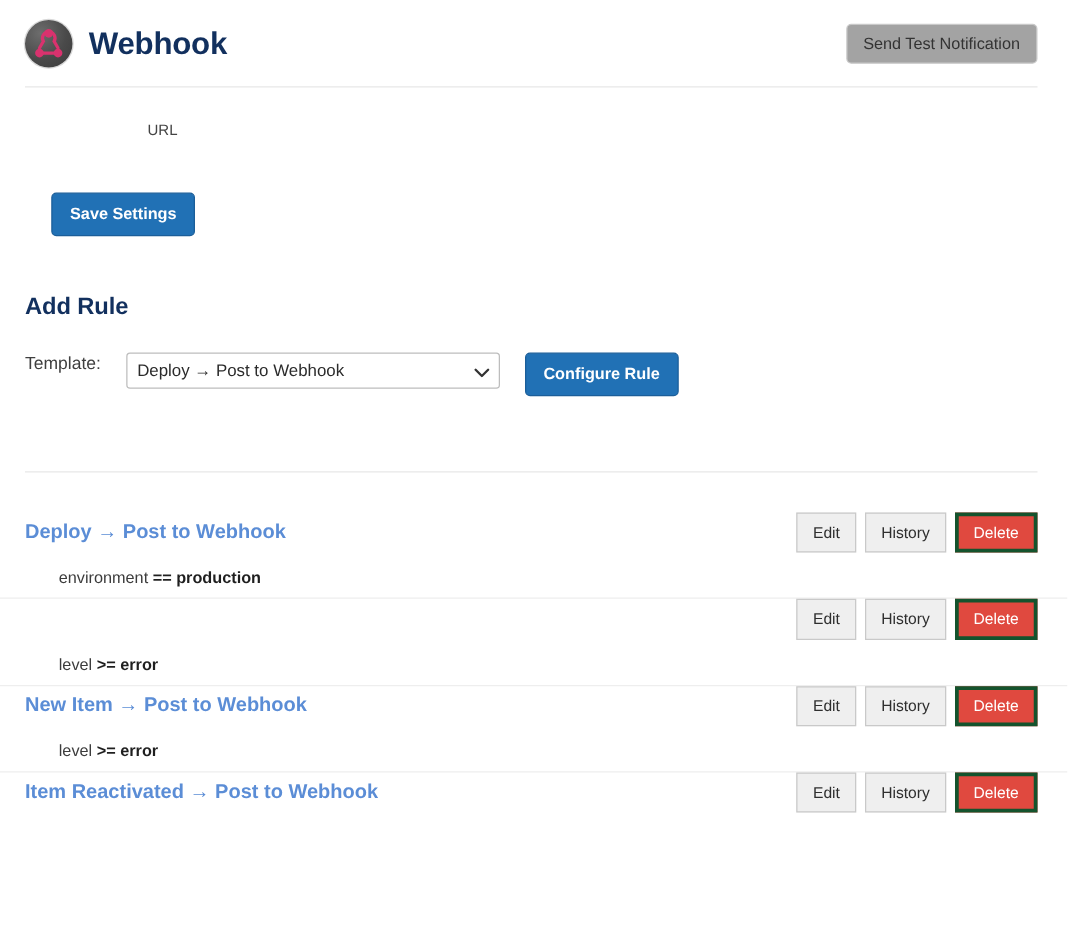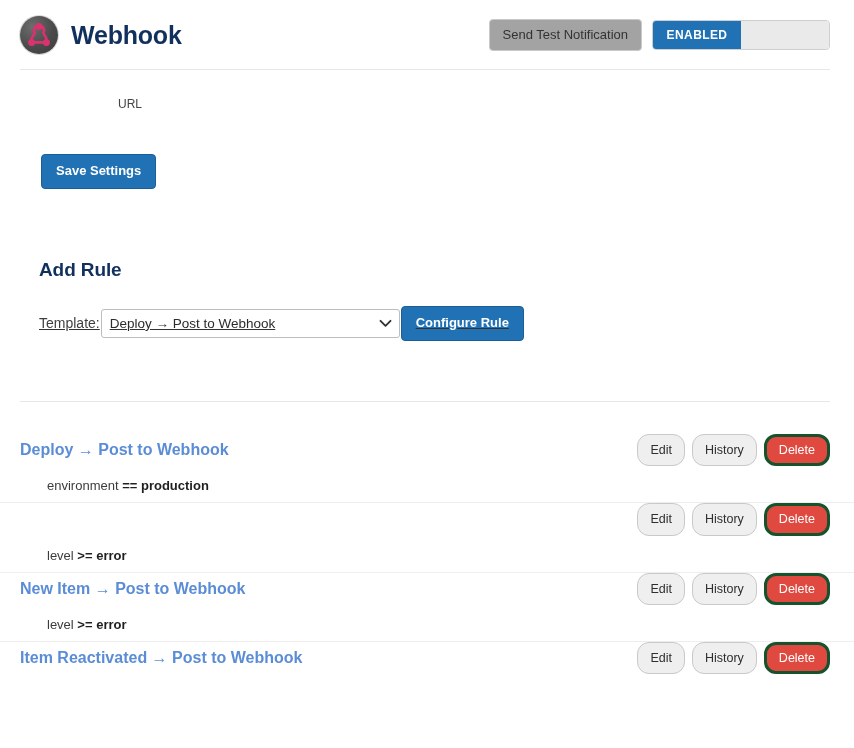--- a/index.html
+++ b/index.html
@@ -147,27 +147,25 @@
   }
 
   
   .section-heading {
     font-size: 19px;
     font-weight: bold;
     color: #12305e;
     margin: 0 0 0 20px;
     letter-spacing: -0.1px;
   }
-  .add-rule-section { margin-top: 70px; padding-left: 19px; }
+  .add-rule-section { margin-top: 46px; }
   .template-row {
     display: flex;
-    align-items: center;
-    gap: 1px;
+    gap: 20px;
     margin: 25px 0 0 20px;
-    text-decoration: underline;
   }
   .template-label {
     font-size: 14px;
     color: #3f3f3f;
   }
   .select-wrap {
     position: relative;
     width: 299px;
   }
   .select-box {
@@ -215,21 +213,21 @@
     white-space: nowrap;
   }
   .rule-actions {
     margin-left: auto;
     display: flex;
     gap: 7px;
   }
   .btn-sm {
     font-size: 12.5px;
     padding: 6px 12px;
-    border-radius: 12px;
+    border-radius: 0;
     line-height: 1.15;
     cursor: pointer;
     font-family: "Liberation Sans", sans-serif;
   }
   .btn-sm.grey {
     background: #efefef;
     border: 1px solid #c9c9c9;
     color: #2e2e2e;
   }
   .btn-sm.red {
@@ -262,24 +260,20 @@
         <path d="M11.8 26.4 h14.4" stroke="#d9326e" stroke-width="2.6" fill="none" stroke-linecap="round"></path>
         <circle cx="19" cy="10.6" r="3.5" fill="#d9326e"></circle>
         <circle cx="11.6" cy="26.4" r="3.5" fill="#d9326e"></circle>
         <circle cx="26.4" cy="26.4" r="3.5" fill="#d9326e"></circle>
       </svg>
     </div>
     <div class="brand-title">Webhook</div>
   </div>
   <div class="header-actions">
     <button class="btn btn-light">Send Test Notification</button>
-    <div class="toggle">
-      <div class="toggle-on">ENABLED</div>
-      <div class="toggle-off"></div>
-    </div>
   </div>
 </div>
 
 <div class="divider"></div>
 
 <div class="settings">
   <div class="form-row">
     <div class="form-label">URL</div>
   </div>
   <div class="save-row">

